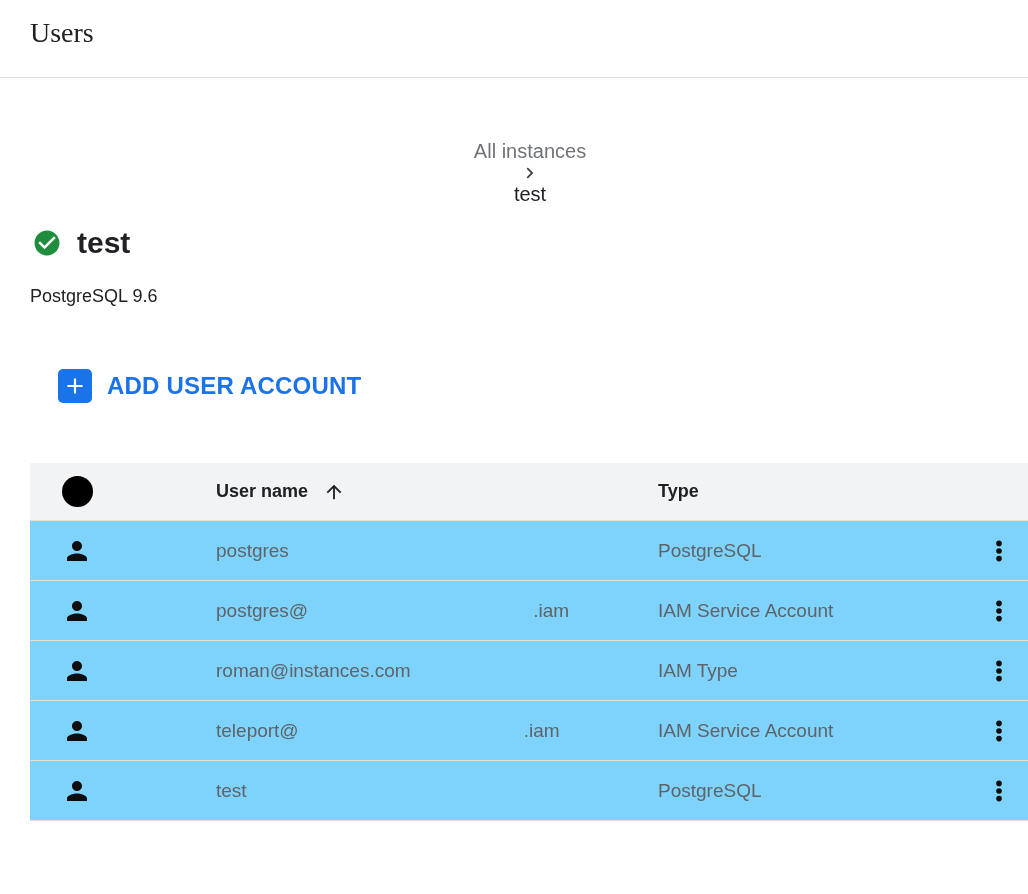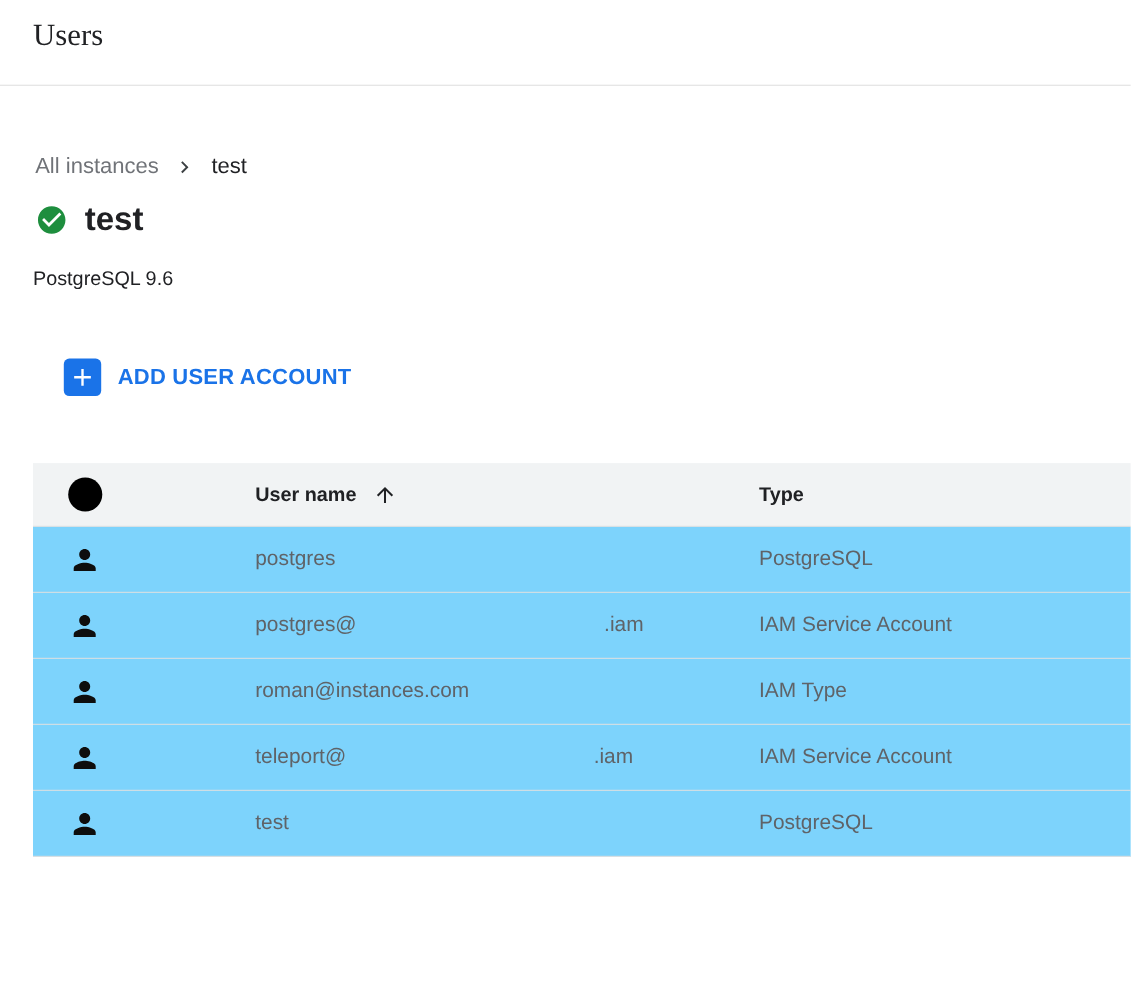--- a/index.html
+++ b/index.html
@@ -4,46 +4,46 @@
 <style>
   * { margin:0; padding:0; box-sizing:border-box; }
   html,body { width:1028px; height:894px; background:#fff; overflow:hidden;
               font-family:"Liberation Sans", sans-serif; color:#202124; }
 
   
   .page-header { padding:16px 30px 0 30px; height:78px; border-bottom:1px solid #e0e0e0;font-family:Liberation Serif, serif; }
   .page-title { font-size:28px; font-weight:400; line-height:34px; color:#202124; }
 
   
-  .breadcrumb { margin:62px 0 0 32px; display:flex; align-items:center; font-size:20px; }
+  .breadcrumb { margin:62px 0 0 32px; display:flex; align-items:center; font-size:20px;flex-direction:column; }
   .crumb-root { color:#707378; cursor:pointer; }
   .crumb-sep { margin:0 14px; display:flex; align-items:center; }
   .crumb-current { color:#202124; }
 
   
   .instance-heading { margin:20px 0 0 32px; display:flex; align-items:center; gap:15px; }
   .status-icon { width:30px; height:30px; display:flex; }
   .instance-name { font-size:30px; font-weight:700; color:#202124; }
 
   .version { margin:26px 0 0 30px; font-size:18px; color:#202124; }
 
   .description { margin:56px 0 0 30px; font-size:18px; color:#202124; }
   .learn-more { color:#1a73e8; text-decoration:underline; cursor:pointer; }
 
   
   .add-user { margin:62px 0 0 58px; display:inline-flex; align-items:center; gap:15px;
               background:none; border:none; cursor:pointer; }
   .plus-box { width:34px; height:34px; border-radius:5px; background:#1a73e8;
               display:flex; align-items:center; justify-content:center; }
-  .add-user-label { color:#1a73e8; font-size:20px; font-weight:700; letter-spacing:0.2px;
+  .add-user-label { color:#1a73e8; font-size:24px; font-weight:700; letter-spacing:0.2px;
                     font-family:"Liberation Sans", sans-serif; }
 
   
   .users-table { margin:60px 0 0 30px; width:998px; }
-  .trow { display:grid; grid-template-columns:186px 442px 327px 1fr; align-items:center;gap:16px; }
+  .trow { display:grid; grid-template-columns:186px 442px 327px 1fr; align-items:center; }
   .thead { height:58px; background:#f1f3f4; border-bottom:1px solid #e0e0e0; }
   .tbody-row { height:60px; background:#7dd3fc; border-bottom:1px solid #e0e0e0; }
   .cell-icon { padding-left:32px; display:flex; align-items:center; }
   .col-header { font-size:18px; font-weight:700; color:#202124; display:flex; align-items:center; }
   .sort-arrow { margin-left:15px; display:flex; }
   .cell-name { font-size:19px; color:#5f6368; display:flex; align-items:baseline; }
   .redact-gap { display:inline-block; width:225px; }
   .cell-type { font-size:19px; color:#5f6368; }
   .cell-menu { display:flex; align-items:center; }
   .kebab-btn { background:none; border:none; cursor:pointer; display:flex; padding:0; }

